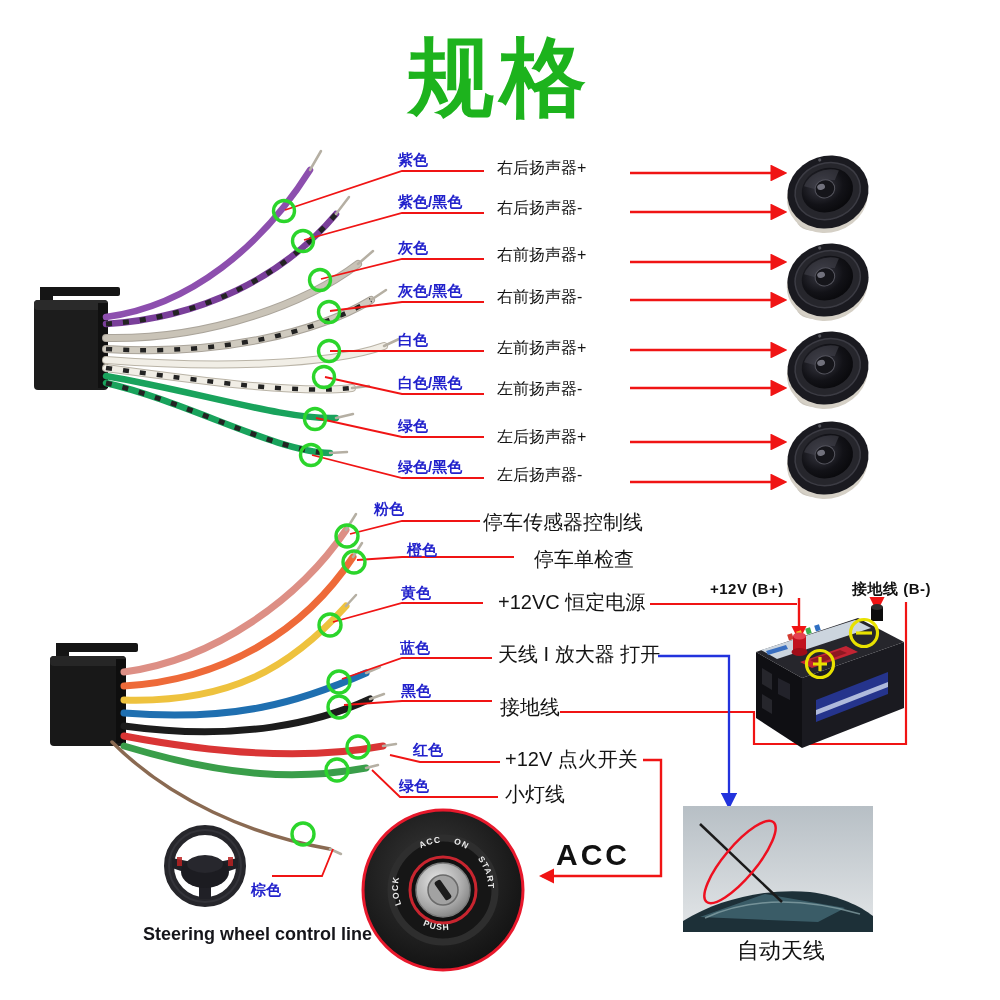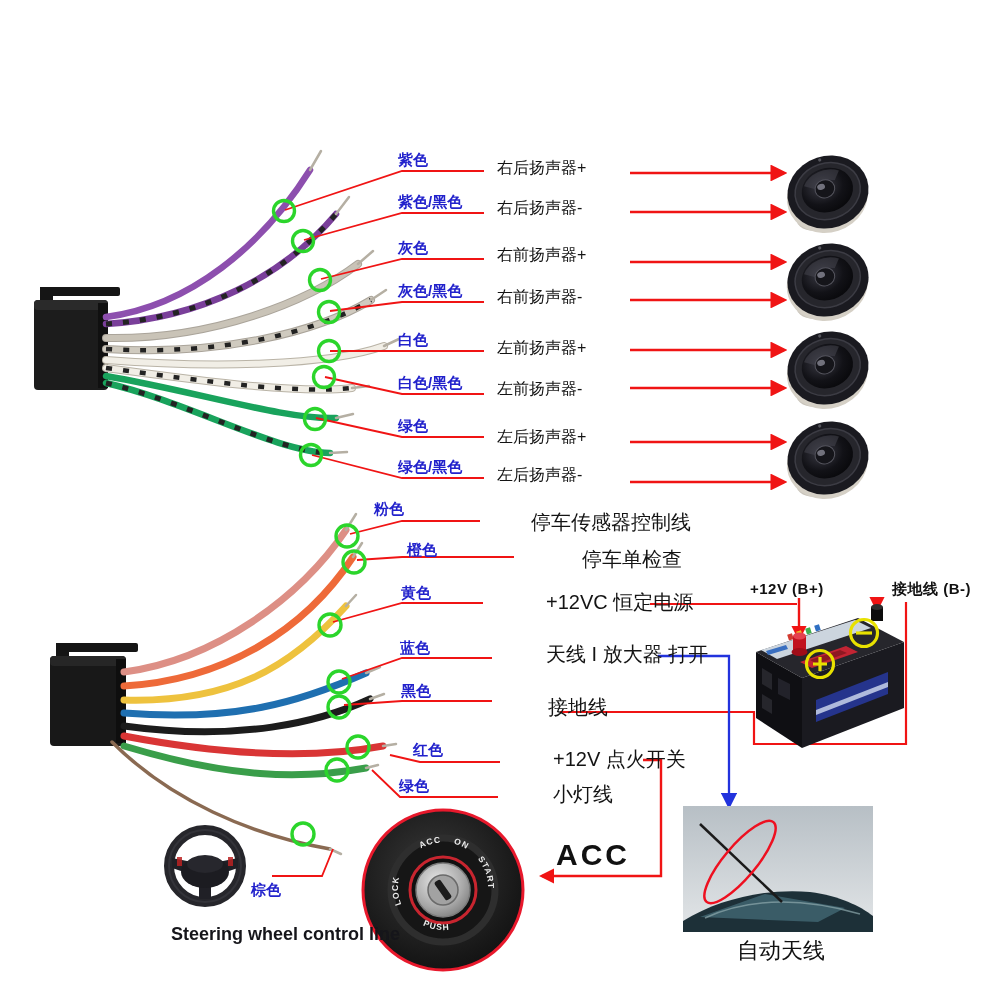--- a/index.html
+++ b/index.html
@@ -3,25 +3,25 @@
 <meta charset="utf-8">
 <style>
   html,body{margin:0;padding:0;background:#fff;}
   #stage{position:relative;width:1000px;height:1000px;background:#ffffff;overflow:hidden;
          font-family:"Liberation Sans","DejaVu Sans",sans-serif;}
   #art{position:absolute;left:0;top:0;}
   .lbl{position:absolute;white-space:nowrap;}
   .title{font-size:86px;font-weight:bold;color:#1db31d;letter-spacing:6px;left:500px;top:20px;transform:translateX(-50%);}
   .clr{width:92px;text-align:left;font-size:15px;font-weight:bold;color:#2222cc;}
   .fn{font-size:16px;color:#141414;line-height:1.05;}
-  .fn2{font-size:20px;color:#141414;line-height:1.05;margin-left:48px;}
-  .batlbl{font-size:15px;font-weight:bold;color:#111;letter-spacing:.5px;margin-left:40px;}
+  .fn2{font-size:20px;color:#141414;line-height:1.05;}
+  .batlbl{font-size:15px;font-weight:bold;color:#111;letter-spacing:.5px;}
   .acc{font-size:30px;font-weight:bold;color:#111;letter-spacing:3px;}
   .caption{font-size:22px;color:#111;}
-  .steer{font-size:18px;font-weight:bold;color:#15151a;margin-left:28px;}
+  .steer{font-size:18px;font-weight:bold;color:#15151a;}
   .dial{font-size:8.5px;font-weight:bold;fill:#ececec;letter-spacing:1px;font-family:"Liberation Sans",sans-serif;}
 </style>
 </head>
 <body>
 
 <div id="stage">
 
 <svg id="art" width="1000" height="1000" viewBox="0 0 1000 1000">
   <defs>
     <marker id="aR" viewBox="0 0 10 10" refX="8" refY="5" markerWidth="6.5" markerHeight="6.5" orient="auto-start-reverse">
@@ -255,20 +255,21 @@
   <g>
     <rect x="683" y="806" width="190" height="126" fill="url(#skyG)"></rect>
     <path d="M 683 921 C 720 898 770 888 810 892 C 840 896 860 906 873 916 L 873 932 L 683 932 Z" fill="#1d3038"></path>
     <path d="M 700 917 L 765 894 L 845 908 L 818 922 Z" fill="#3f6470" opacity="0.85"></path>
     <path d="M 705 918 C 740 902 790 894 860 914" stroke="#8fa9ae" stroke-width="1.5" fill="none" opacity="0.7"></path>
     <line x1="700" y1="824" x2="782" y2="902" stroke="#1a1a1a" stroke-width="2.5"></line>
     <ellipse cx="740" cy="862" rx="16" ry="52" fill="none" stroke="#ee1020" stroke-width="2.5" transform="rotate(40 740 862)"></ellipse>
   </g>
 </svg>
 
+<div class="lbl title">规格</div>
 
 <div class="lbl clr" style="left:398px;top:151px">紫色</div>
 <div class="lbl clr" style="left:398px;top:193px">紫色/黑色</div>
 <div class="lbl clr" style="left:398px;top:239px">灰色</div>
 <div class="lbl clr" style="left:398px;top:282px">灰色/黑色</div>
 <div class="lbl clr" style="left:398px;top:331px">白色</div>
 <div class="lbl clr" style="left:398px;top:374px">白色/黑色</div>
 <div class="lbl clr" style="left:398px;top:417px">绿色</div>
 <div class="lbl clr" style="left:398px;top:458px">绿色/黑色</div>
 

